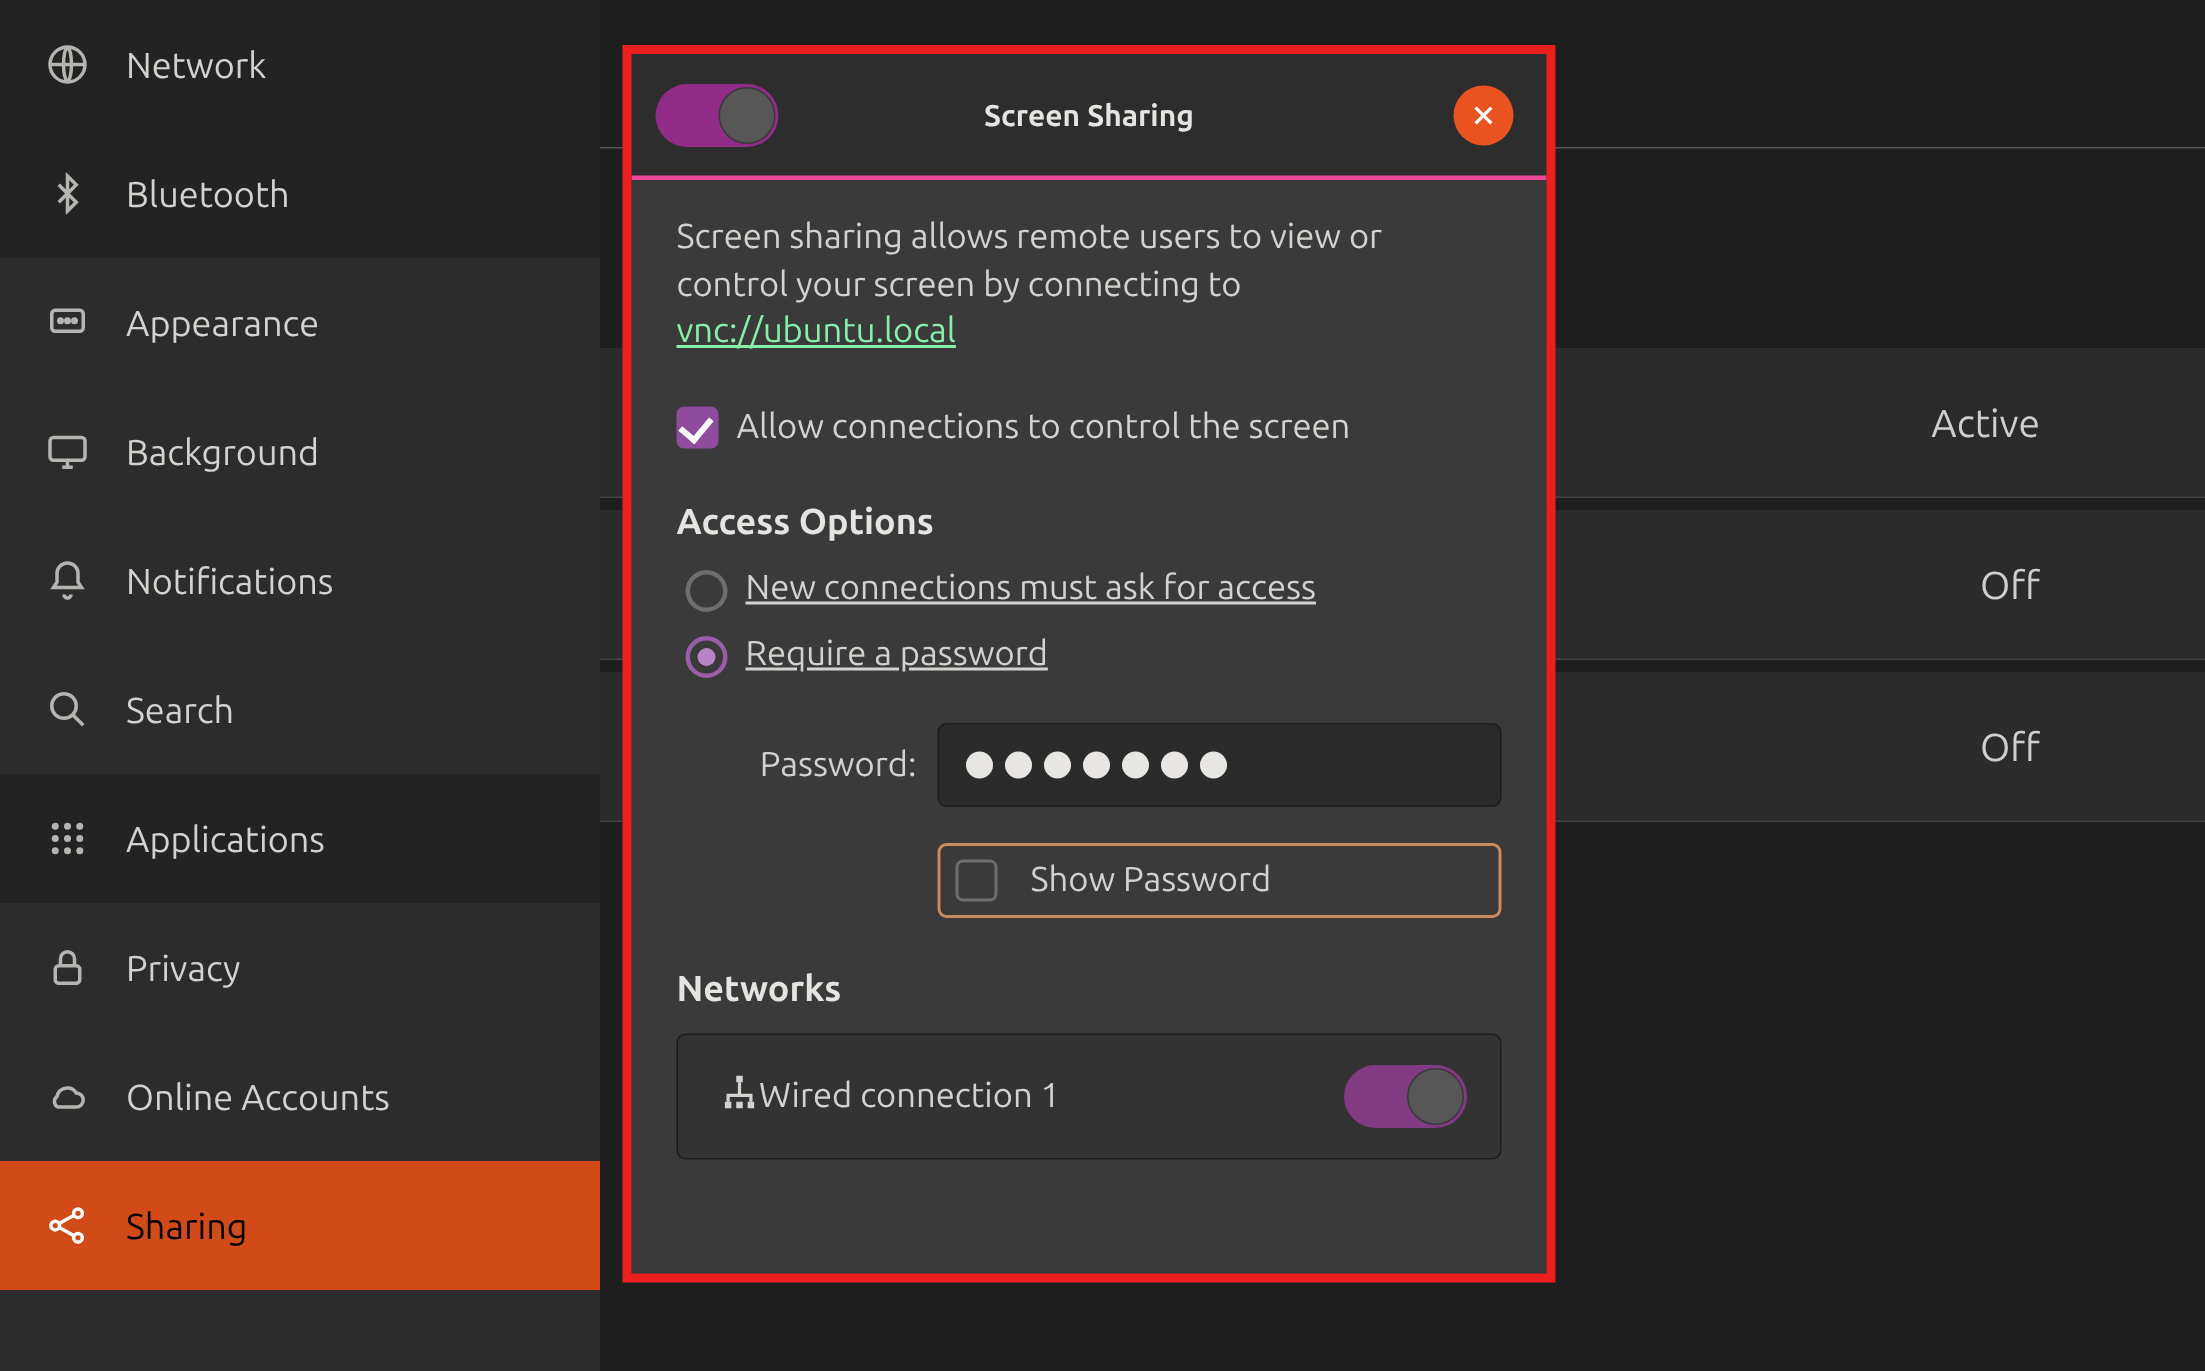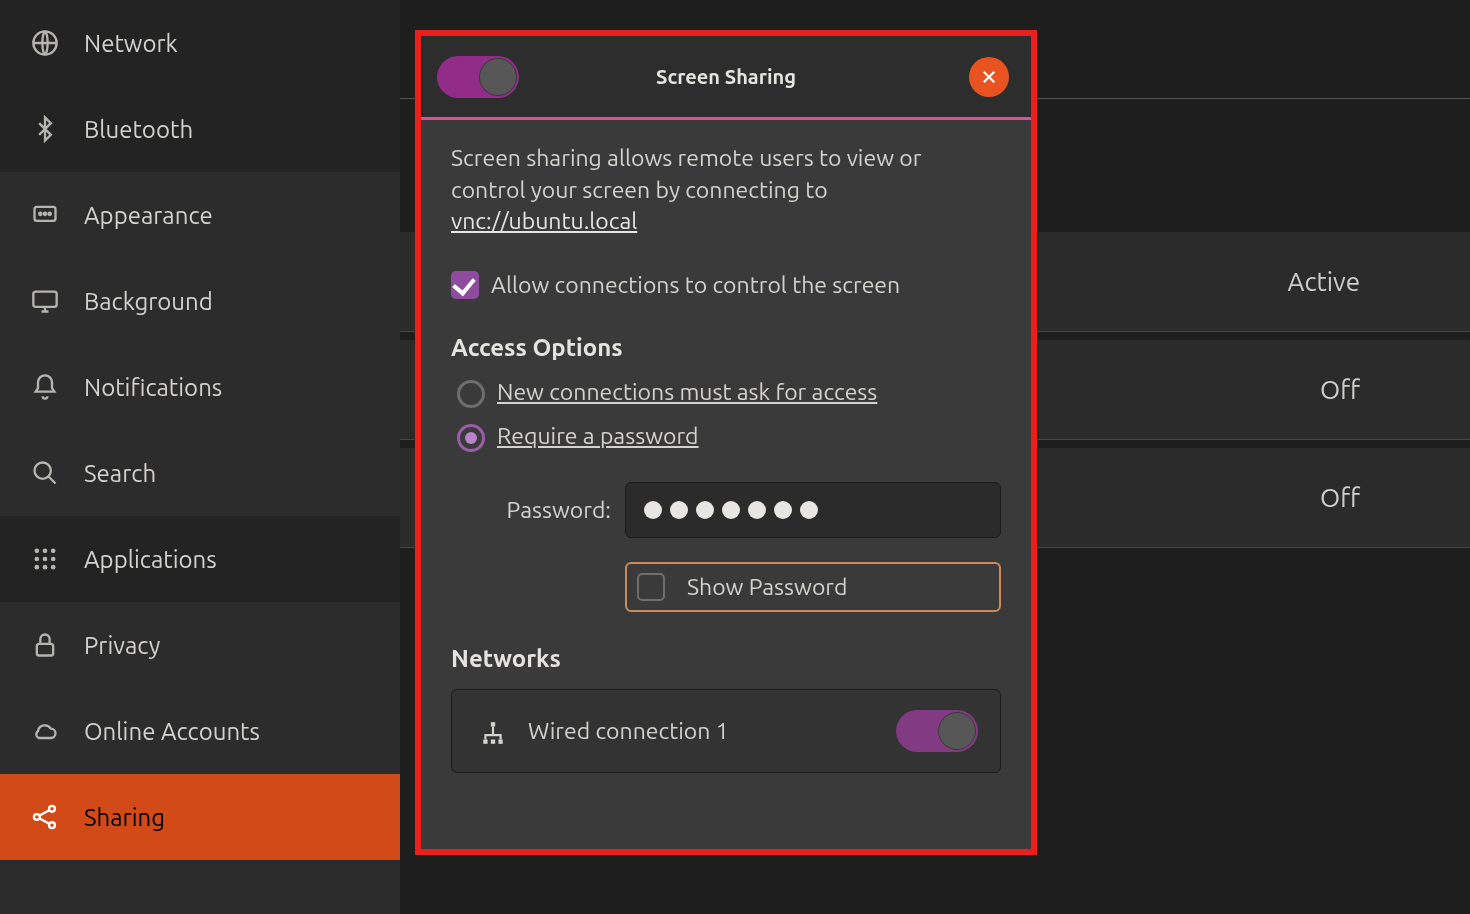--- a/index.html
+++ b/index.html
@@ -88,21 +88,21 @@
   .close-btn {
     position:absolute; right: 22px; top:50%; transform:translateY(-50%);
     width: 40px; height:40px; border-radius:50%;
     background: #e95320;
     display:flex; align-items:center; justify-content:center;
     color:#fff; font-size: 22px; font-weight: 700;
   }
 
   .dialog-body { padding: 22px 30px 0 30px; font-size: 23px; line-height: 1.38; }
   .desc { color:#d4d2cf; }
-  .vnc-link { color:#e5e5e5; text-decoration: underline; }
+  .vnc-link { color:#86efac; text-decoration: underline; }
 
   .control-row { display:flex; align-items:center; margin-top: 32px; }
   .checkbox {
     width: 28px; height: 28px; border-radius: 5px;
     background: #8f4b9e; position:relative; flex:none; margin-right: 12px;
   }
   .checkbox.checked::after {
     content:""; position:absolute; left:6px; top:3px;
     width:10px; height:16px; border:solid #fff; border-width:0 4px 4px 0;
     transform: rotate(40deg);
@@ -147,21 +147,21 @@
 
   .net-list {
     margin-top: 14px;
     border: 1px solid #1c1c1c; border-radius: 6px;
     background: #333333;
   }
   .net-row {
     display:flex; align-items:center; justify-content:space-between;
     height: 82px; padding: 0 22px 0 28px; font-size: 23px;
   }
-  .net-left { display:flex; align-items:flex-end; gap:22px; }
+  .net-left { display:flex; align-items:flex-start; }
   .mini-toggle {
     width: 82px; height: 42px; background:#823a82;
     border-radius:21px; display:flex; align-items:center;
   }
   .mini-toggle .knob {
     width:38px; height:38px; border-radius:50%;
     background:#575757; border:1px solid #3a3a3a; margin-left:42px;
   }
 
   svg { display:block; }

